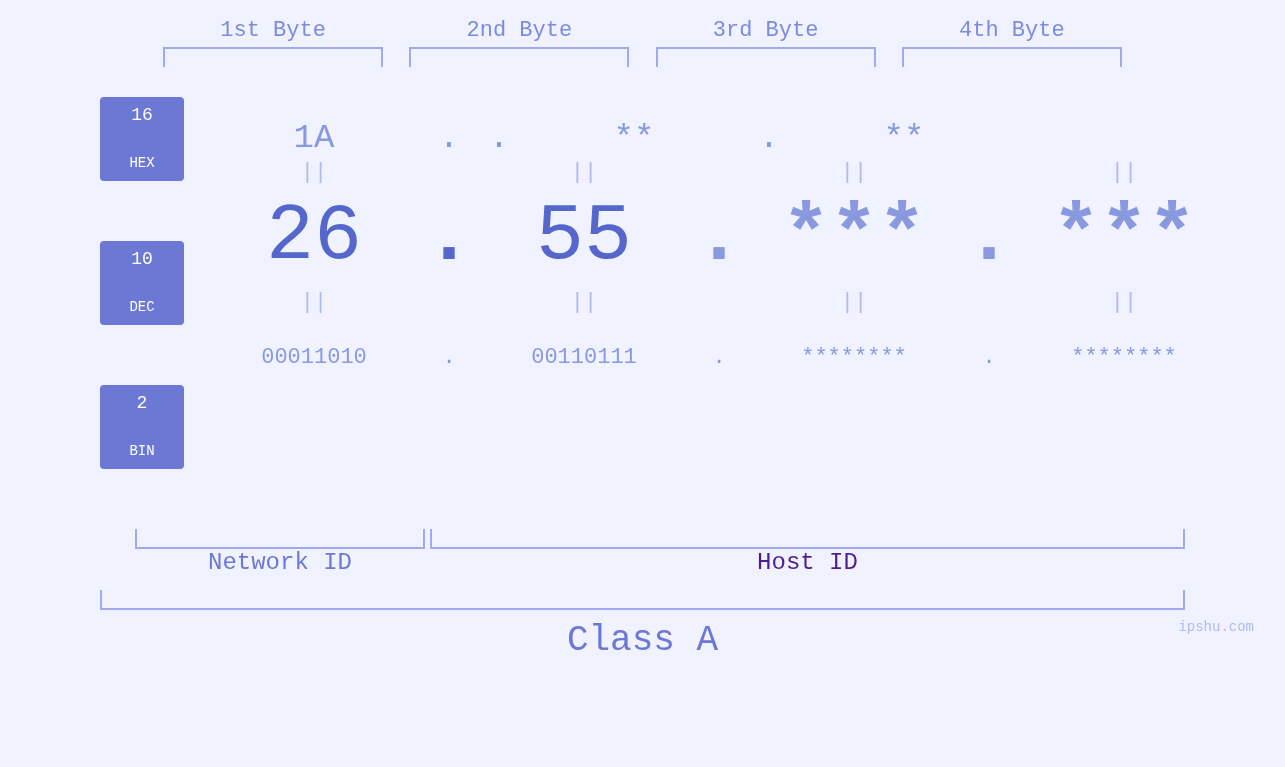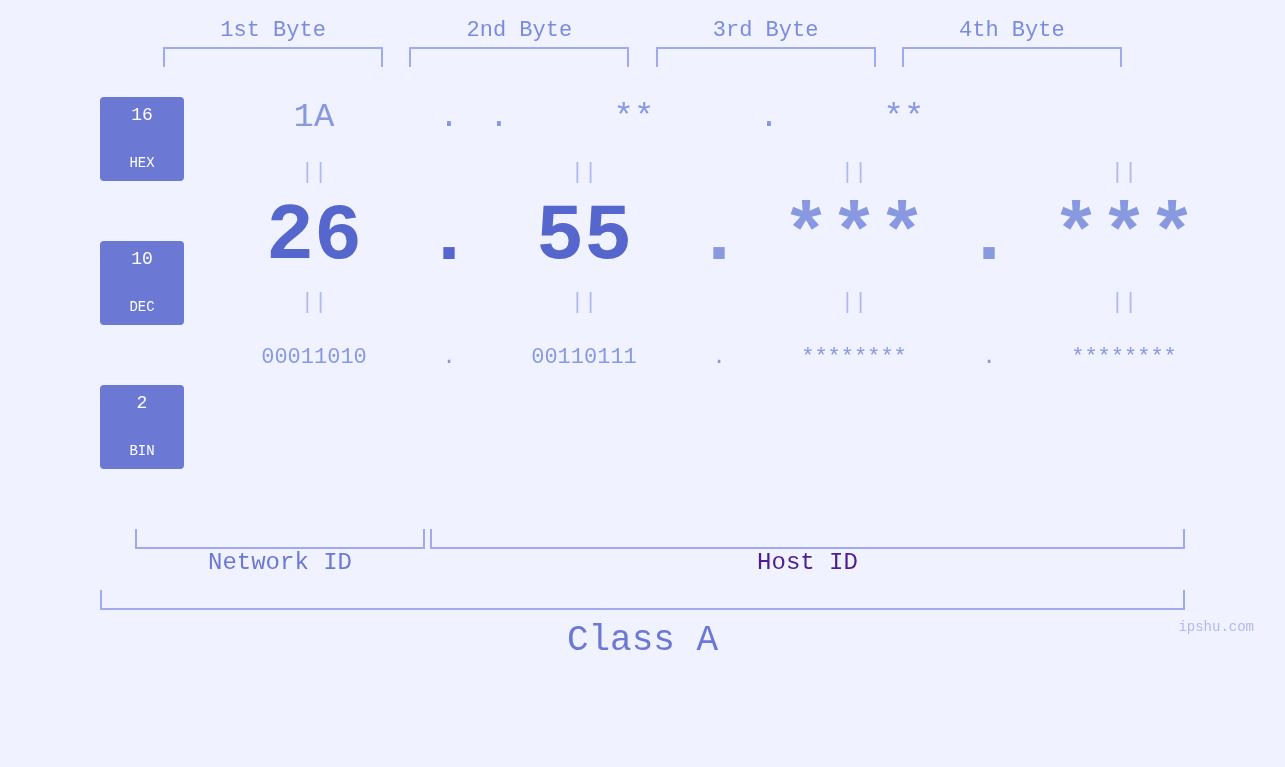--- a/index.html
+++ b/index.html
@@ -103,21 +103,21 @@
     
     .values-grid {
       flex: 1;
       display: flex;
       flex-direction: column;
     }
 
     
     .row-hex {
       display: flex;
-      align-items: center;
+      align-items: flex-end;
       height: 80px;
     }
 
     .row-equals {
       display: flex;
       align-items: center;
       height: 30px;
     }
 
     .row-dec {
@@ -151,21 +151,21 @@
       color: #8899e0;
     }
 
     .hex-mask {
       font-size: 34px;
       color: #8899e0;
     }
 
     .dec-val {
       font-size: 80px;
-      font-weight: bold;
+      font-weight: normal;
       color: #5566cc;
       line-height: 1;
     }
 
     .dec-mask {
       font-size: 80px;
       font-weight: bold;
       color: #8899e0;
       line-height: 1;
     }

